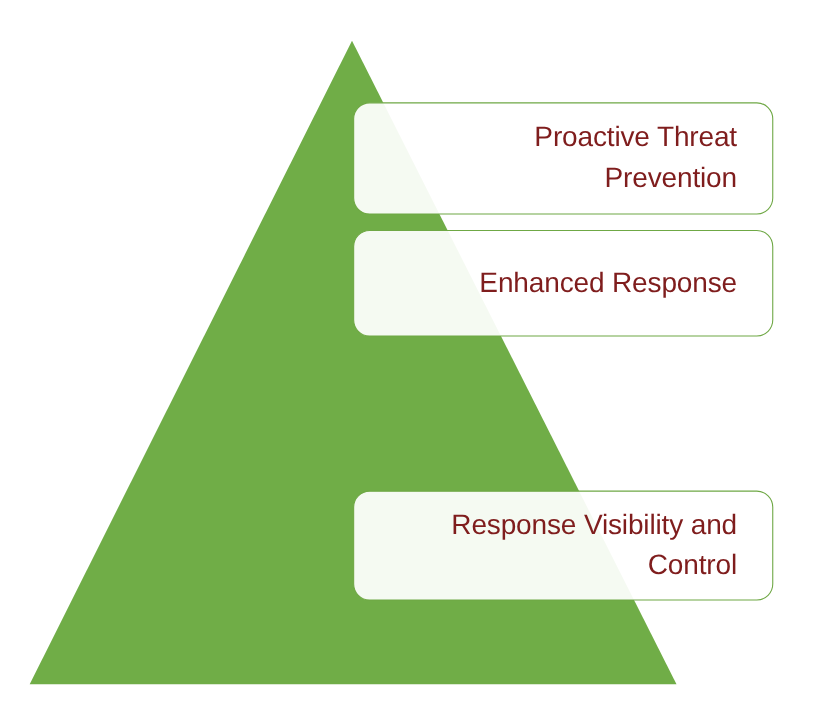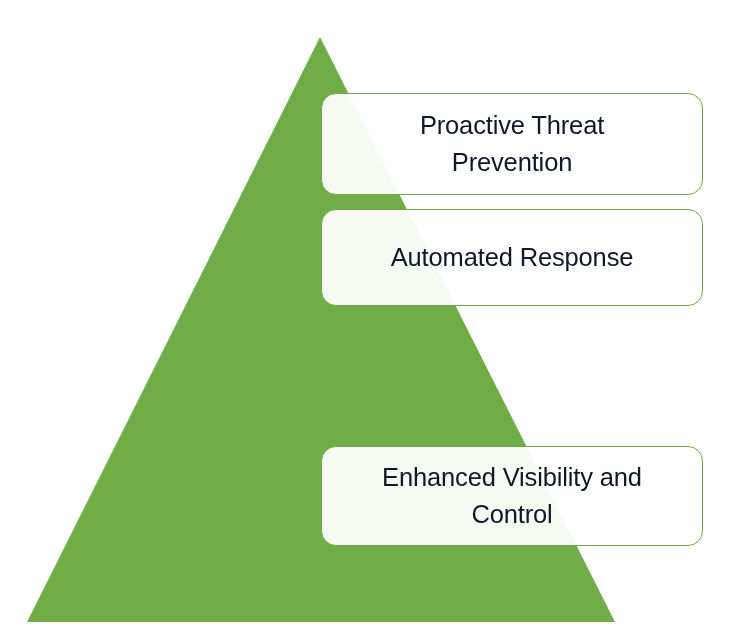--- a/index.html
+++ b/index.html
@@ -36,42 +36,43 @@
     text-align: center;
   }
   .stage-label {
     display: block;
     width: 100%;
     padding: 0 32px;
     box-sizing: border-box;
     font-family: "Liberation Sans", sans-serif;
     font-size: 25.5px;
     line-height: 37px;
-    color: #0f172a;
+    color: #7f1d1d;
     letter-spacing: -0.15px;
     white-space: pre-line;
+    text-align: right;
   }
 </style>
 </head>
 <body>
 
 <div id="canvas" style="background: rgb(255, 255, 255);">
 
   <svg id="pyramid-svg" viewBox="0 0 742 637" aria-hidden="true">
     <polygon id="pyramid-poly" points="320,37 615,622 27,622" fill="#70AD47"></polygon>
   </svg>
 
   <div class="stage-box" id="stage-box-0" style="left: 321px; top: 93px; width: 382px; height: 102px; border-color: rgb(111, 168, 69);">
     <span class="stage-label">Proactive Threat
 Prevention</span>
   </div>
 
   <div class="stage-box" id="stage-box-1" style="left: 321px; top: 209px; width: 382px; height: 97px; border-color: rgb(111, 168, 69);">
-    <span class="stage-label">Automated Response</span>
+    <span class="stage-label">Enhanced Response</span>
   </div>
 
 
   <div class="stage-box" id="stage-box-3" style="left: 321px; top: 446px; width: 382px; height: 100px; border-color: rgb(111, 168, 69);">
-    <span class="stage-label">Enhanced Visibility and
+    <span class="stage-label">Response Visibility and
 Control</span>
   </div>
 
 </div>
 
 </body></html>

